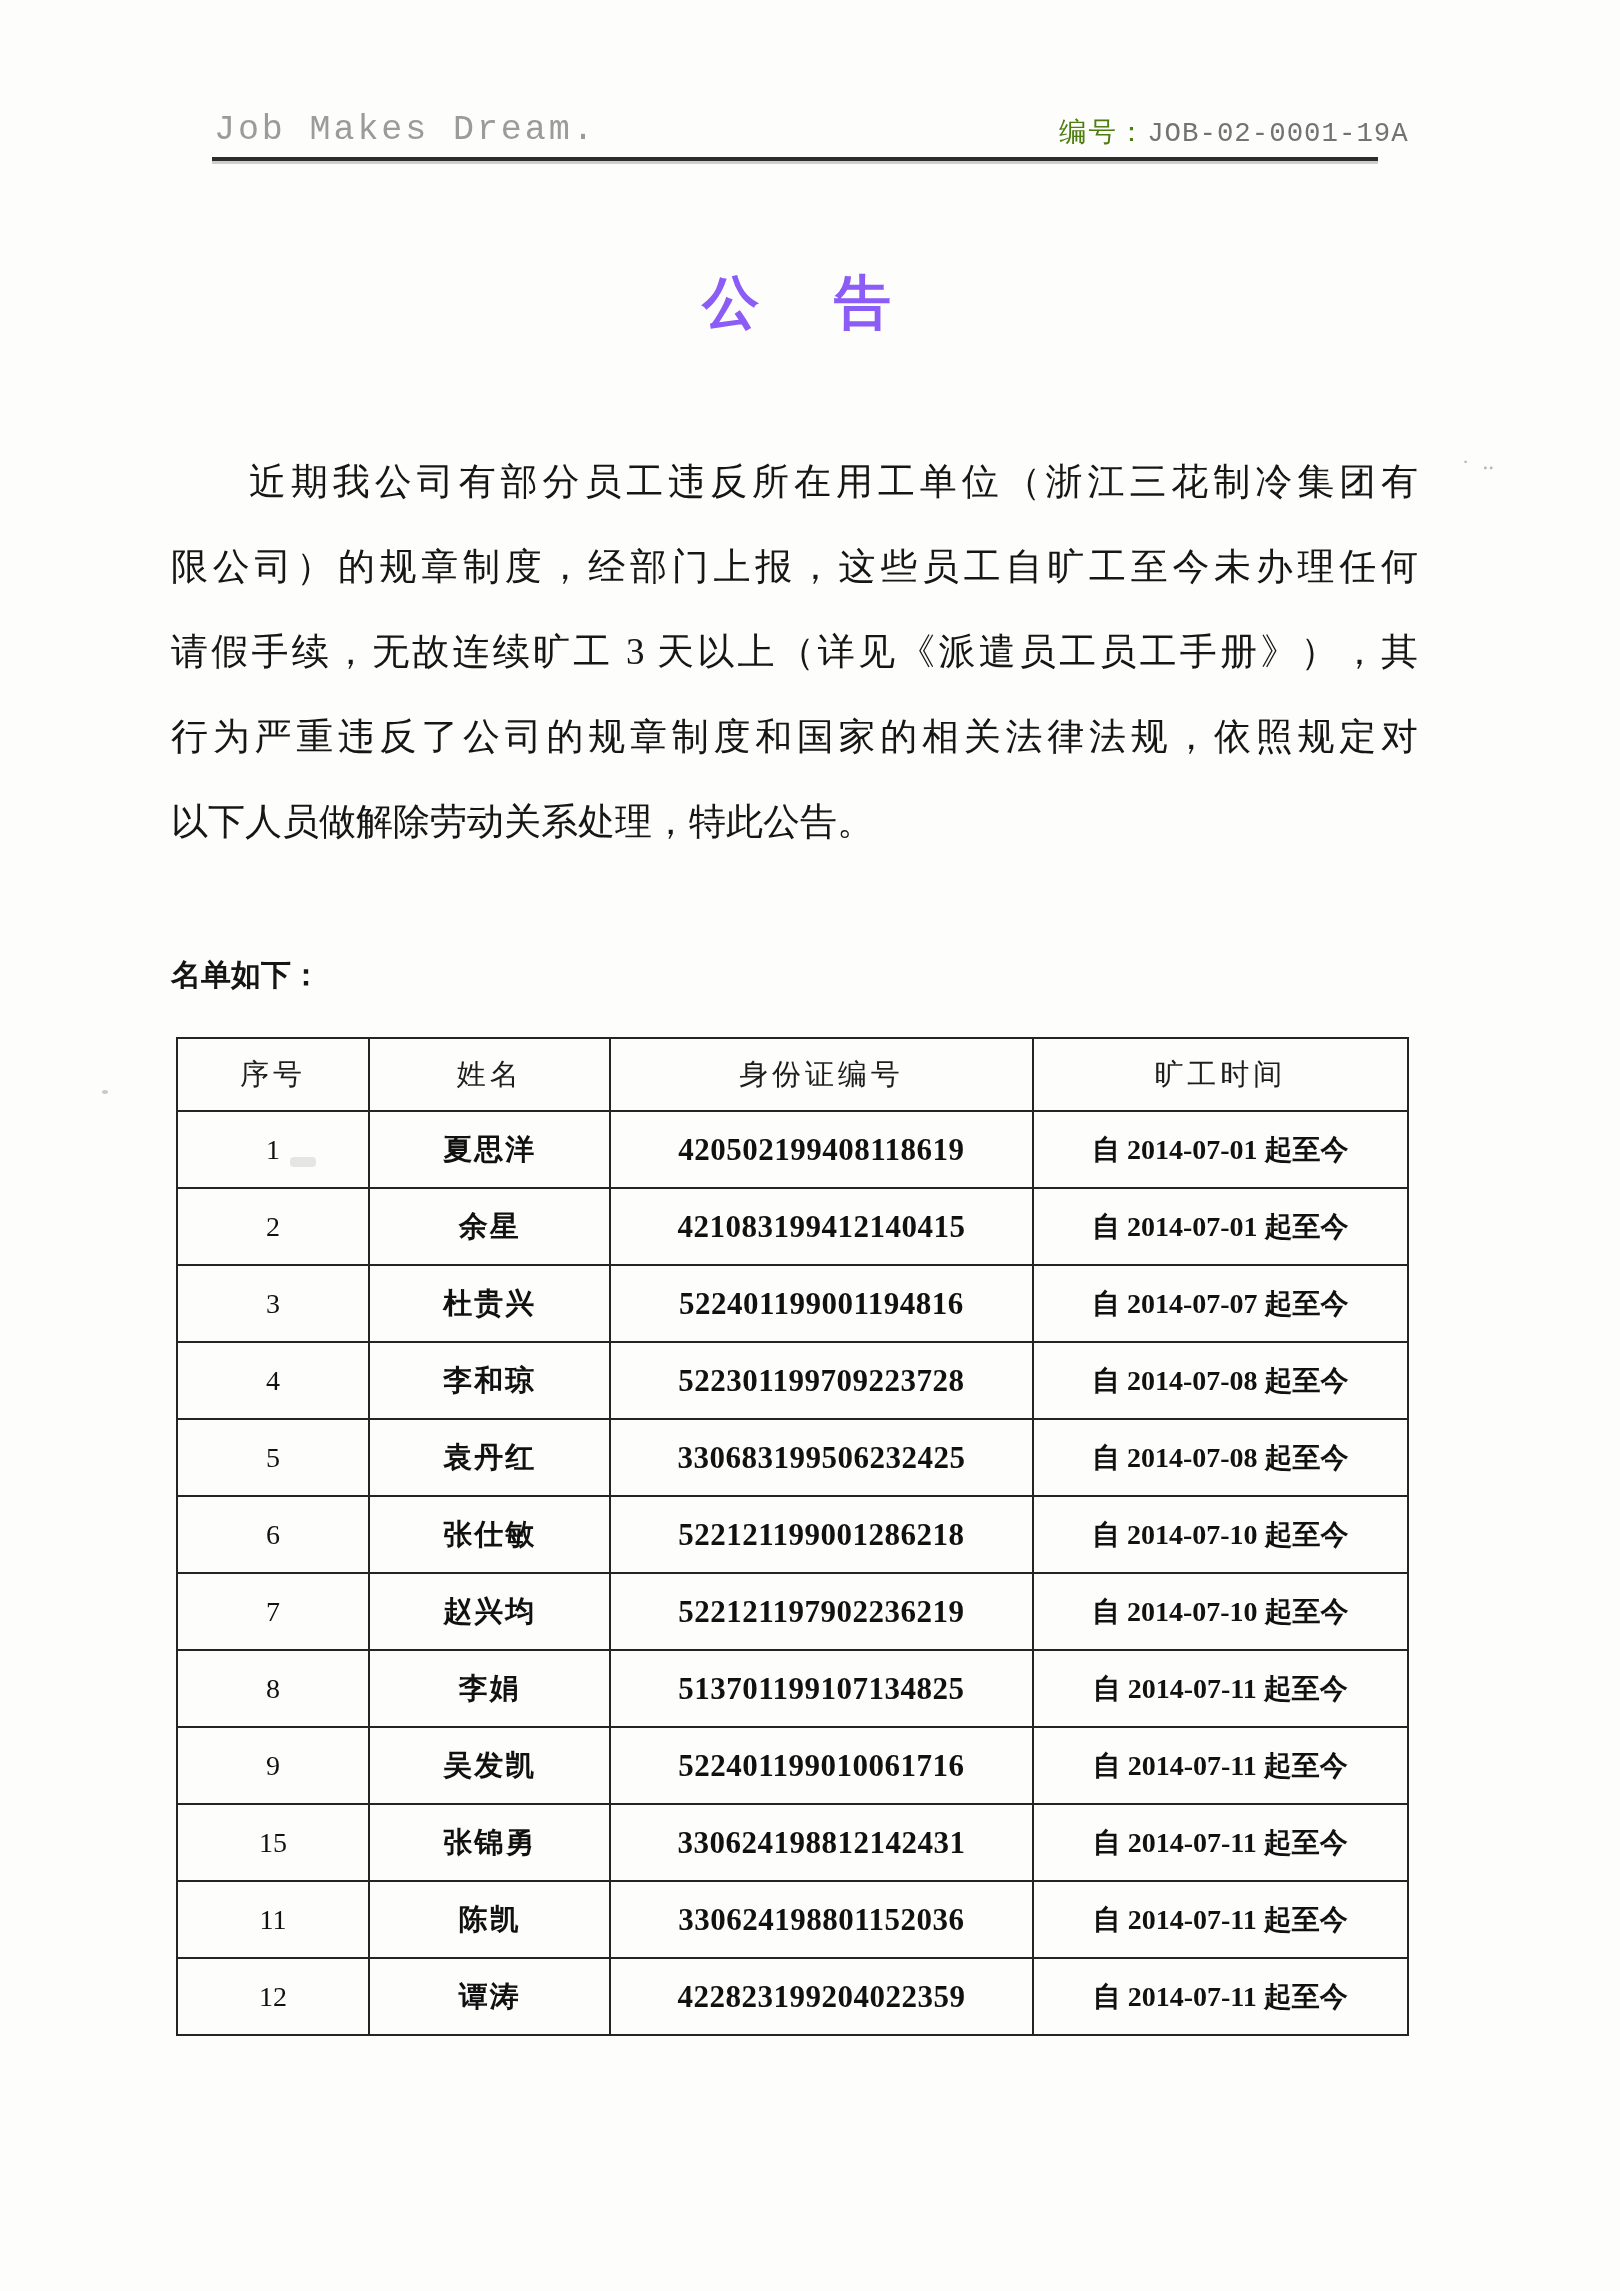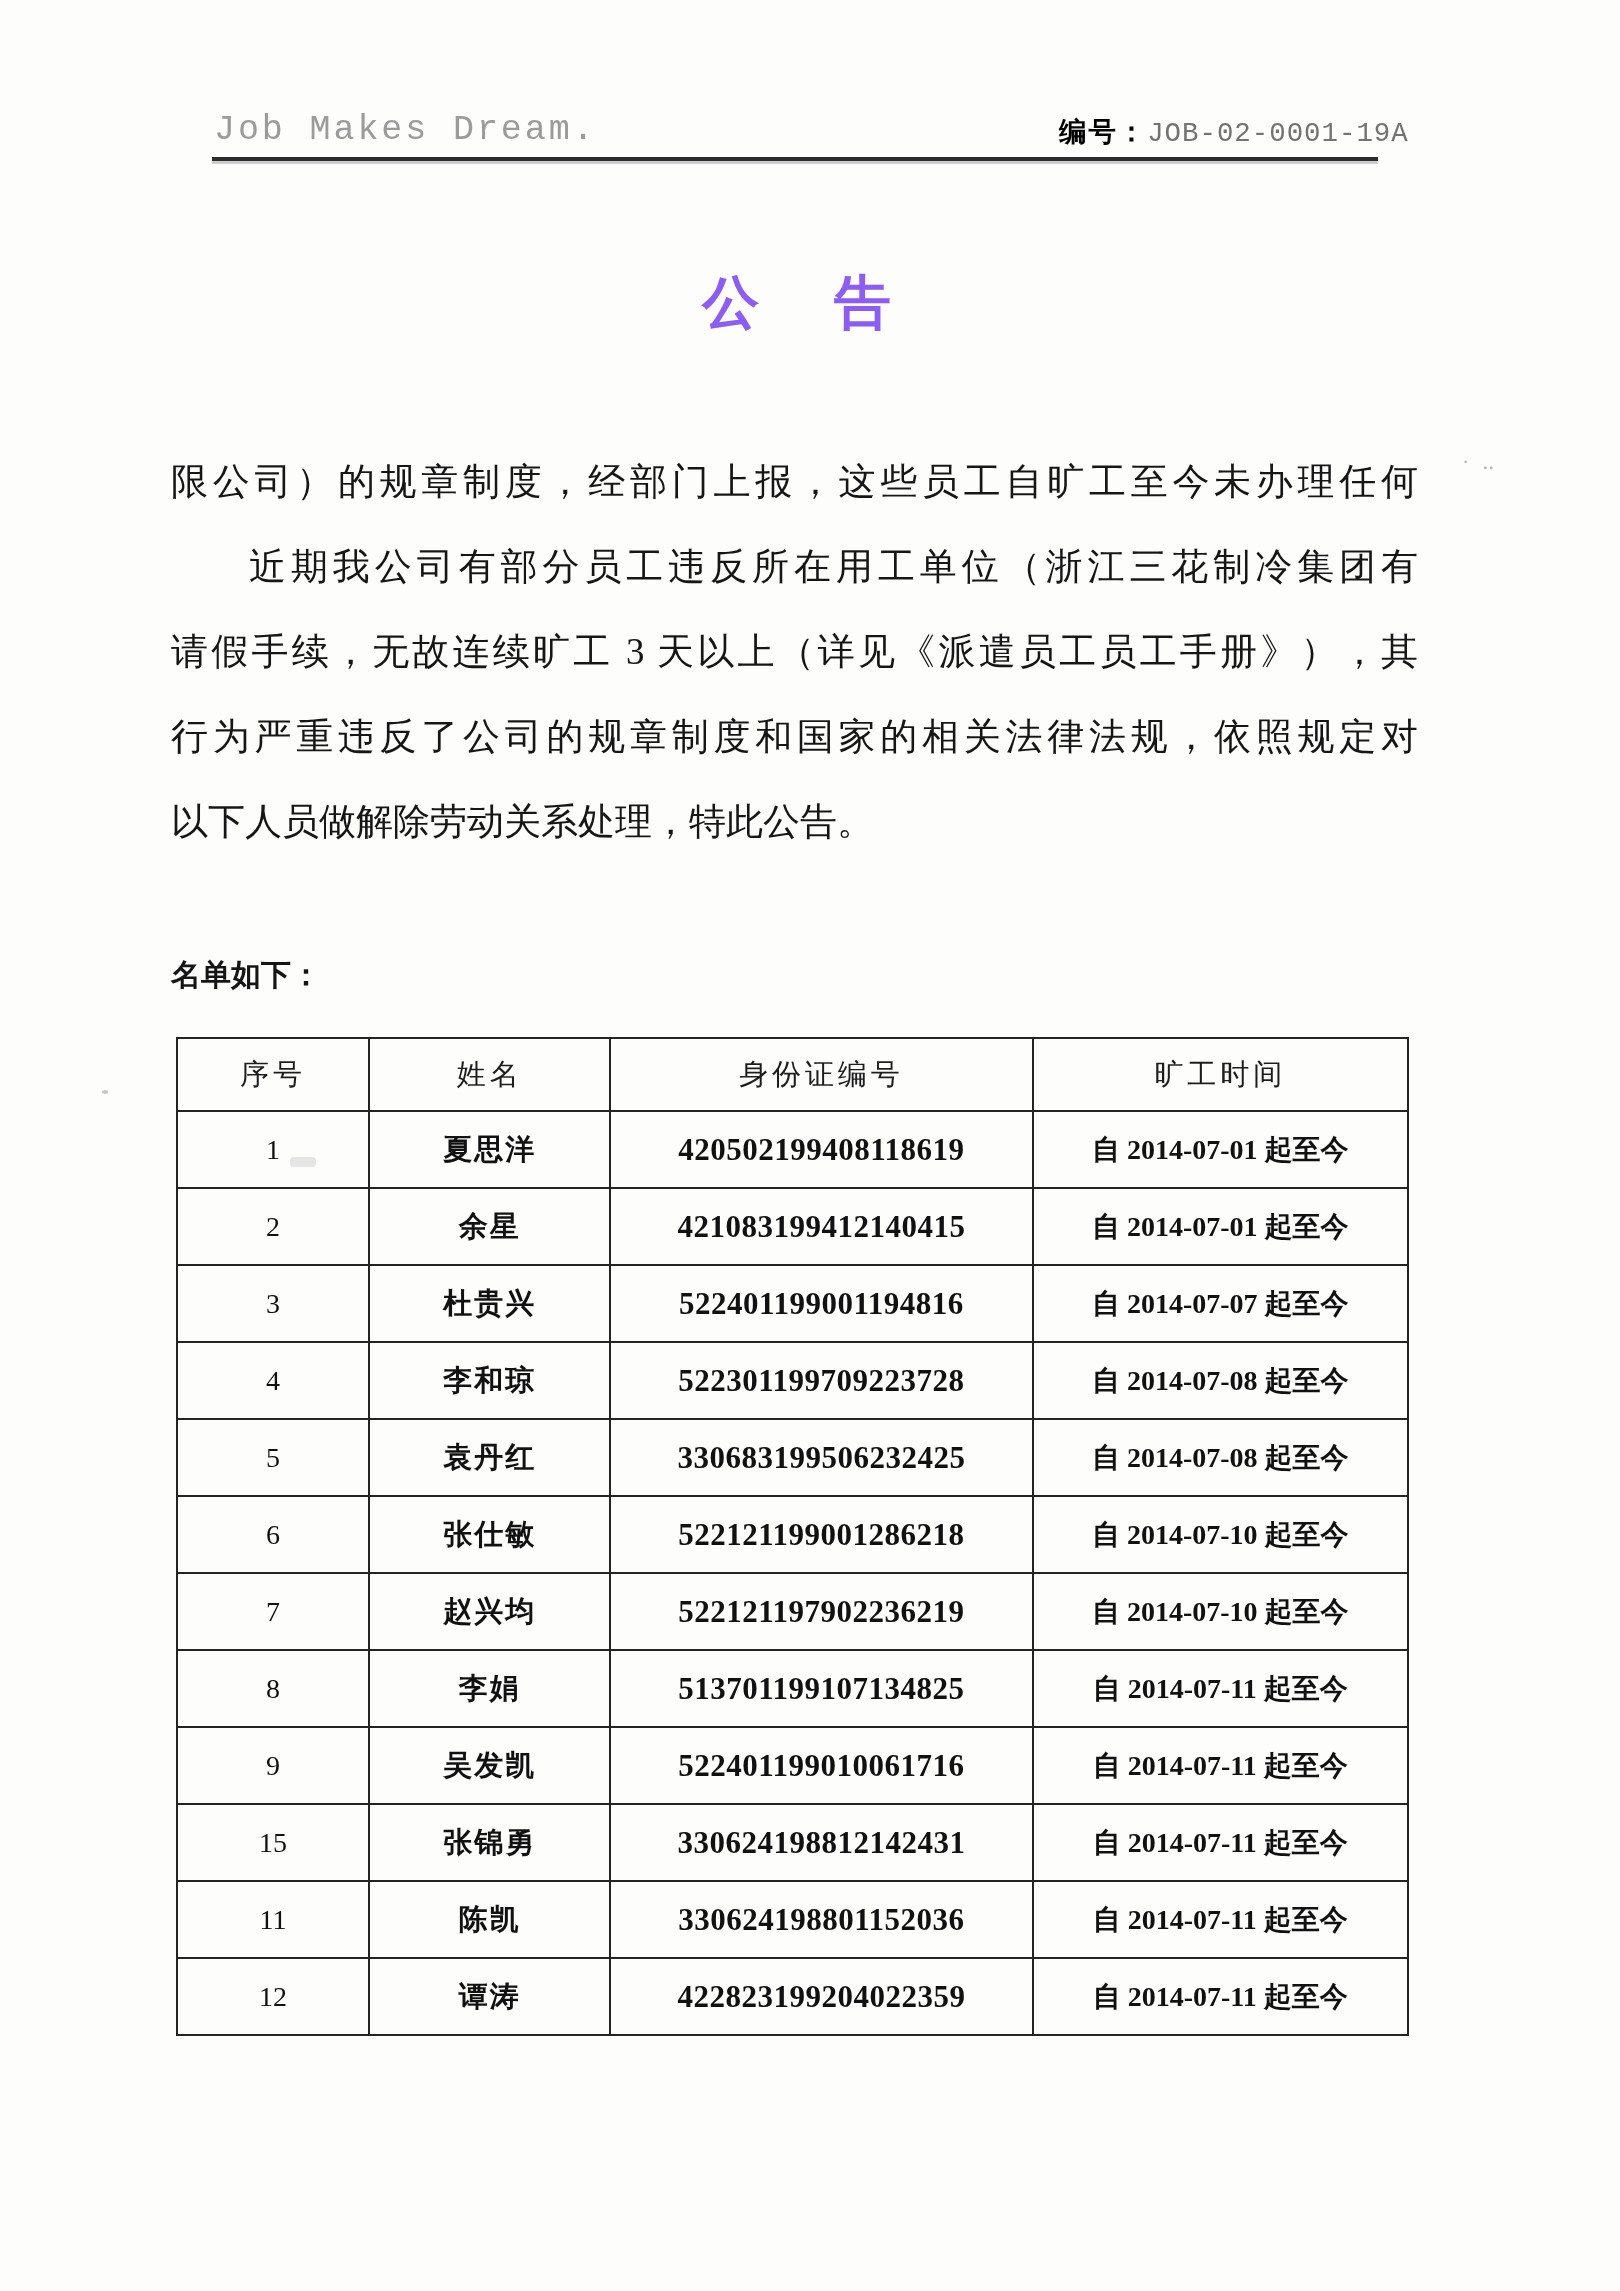--- a/index.html
+++ b/index.html
@@ -29,22 +29,22 @@
     white-space: nowrap;
   }
   .header-docno {
     position: absolute;
     left: 1059px;
     top: 114px;
     white-space: nowrap;
     font-size: 27.4px;
   }
   .header-docno .docno-label {
-    color: #000000;
-    font-weight: bold;
+    color: #4d7c0f;
+    font-weight: normal;
     letter-spacing: 2px;
   }
   .header-docno .docno-value {
     font-family: "Liberation Mono", monospace;
     color: #737373;
     letter-spacing: 1px;
   }
   .header-rule {
     position: absolute;
     left: 212px;
@@ -195,22 +195,22 @@
 
   <div class="header-docno">
     <span class="docno-label">编号：</span><span class="docno-value">JOB-02-0001-19A</span>
   </div>
 
   <div class="header-rule"></div>
 
   <div class="page-title">公 告</div>
 
   <div class="announcement-paragraph">
+    <div class="body-line first">近期我公司有部分员工违反所在用工单位（浙江三花制冷集团有</div>
     <div class="body-line">限公司）的规章制度，经部门上报，这些员工自旷工至今未办理任何</div>
-    <div class="body-line first">近期我公司有部分员工违反所在用工单位（浙江三花制冷集团有</div>
     <div class="body-line">请假手续，无故连续旷工 3 天以上（详见《派遣员工员工手册》），其</div>
     <div class="body-line">行为严重违反了公司的规章制度和国家的相关法律法规，依照规定对</div>
     <div class="body-line last">以下人员做解除劳动关系处理，特此公告。</div>
   </div>
 
   <div class="list-label">名单如下：</div>
 
   <table class="notice-table">
     <colgroup>
       <col class="c-no">

